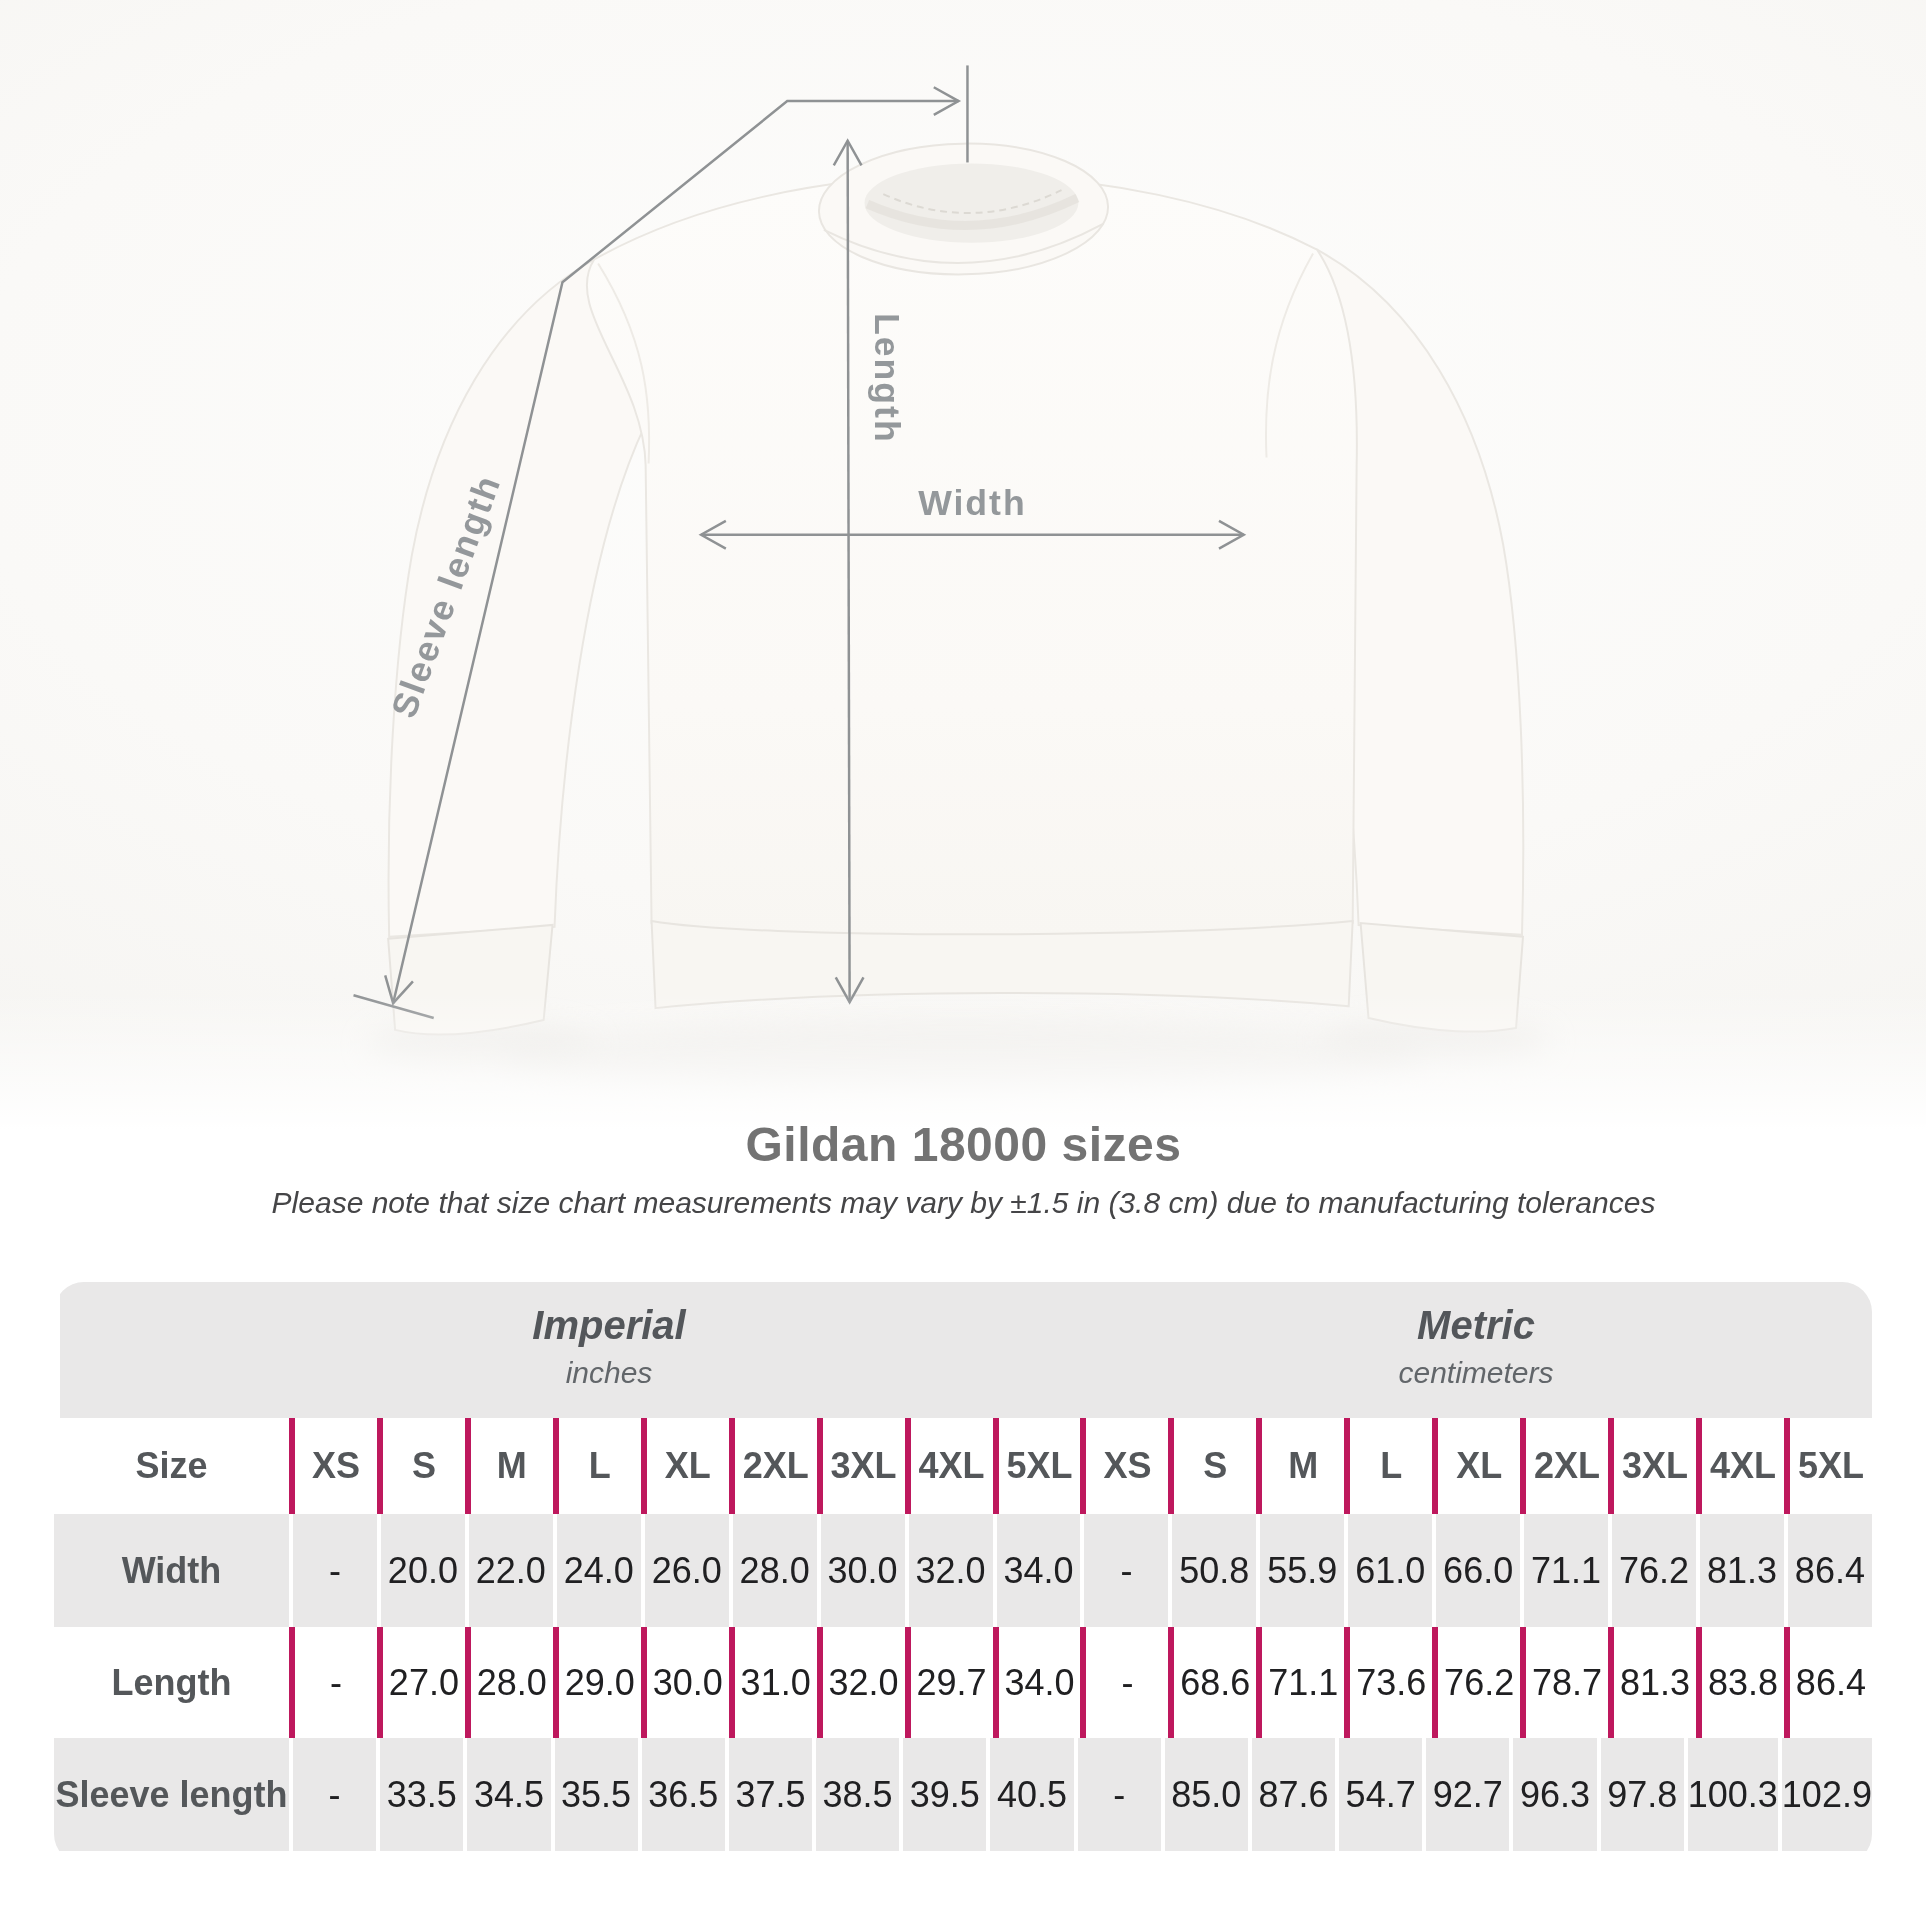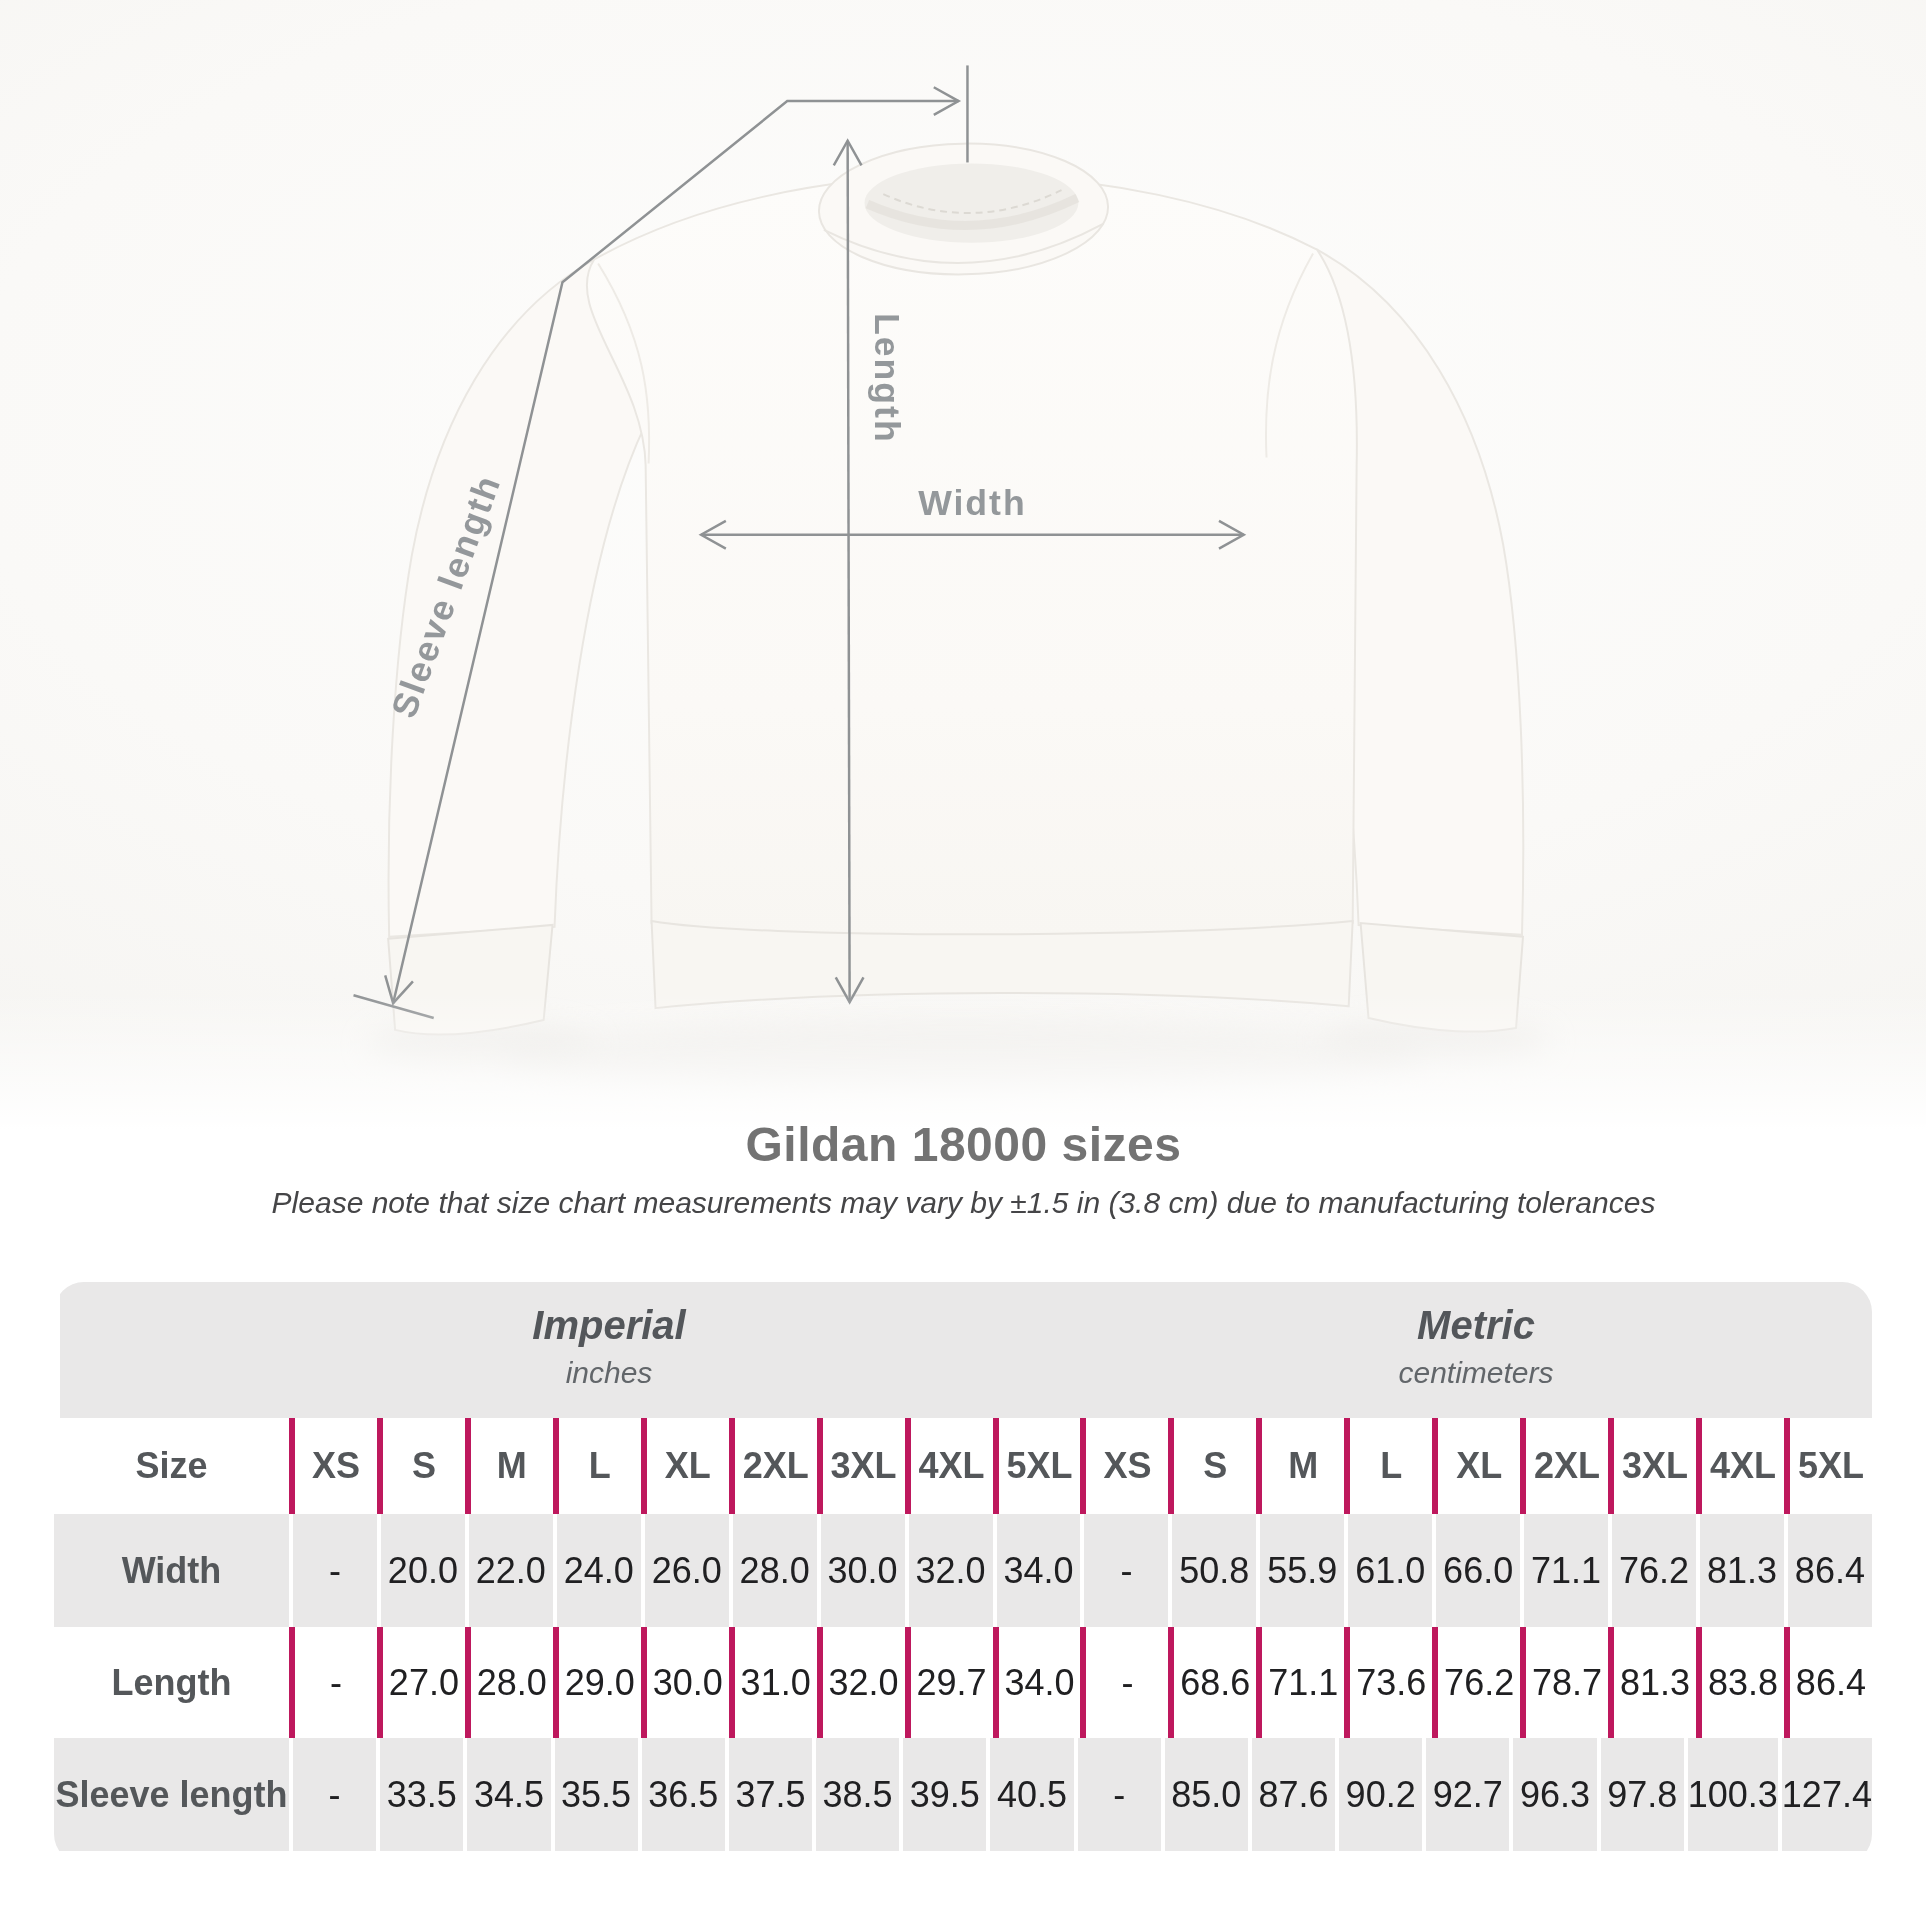--- a/index.html
+++ b/index.html
@@ -209,24 +209,24 @@
           <div class="cell val">34.5</div>
           <div class="cell val">35.5</div>
           <div class="cell val">36.5</div>
           <div class="cell val">37.5</div>
           <div class="cell val">38.5</div>
           <div class="cell val">39.5</div>
           <div class="cell val">40.5</div>
           <div class="cell val">-</div>
           <div class="cell val">85.0</div>
           <div class="cell val">87.6</div>
-          <div class="cell val">90.2</div>
+          <div class="cell val">54.7</div>
           <div class="cell val">92.7</div>
           <div class="cell val">96.3</div>
           <div class="cell val">97.8</div>
           <div class="cell val">100.3</div>
-          <div class="cell val">127.4</div>
+          <div class="cell val">102.9</div>
         </div>
       </div>
   </div>
 
 </div>
 
 
 </body></html>

